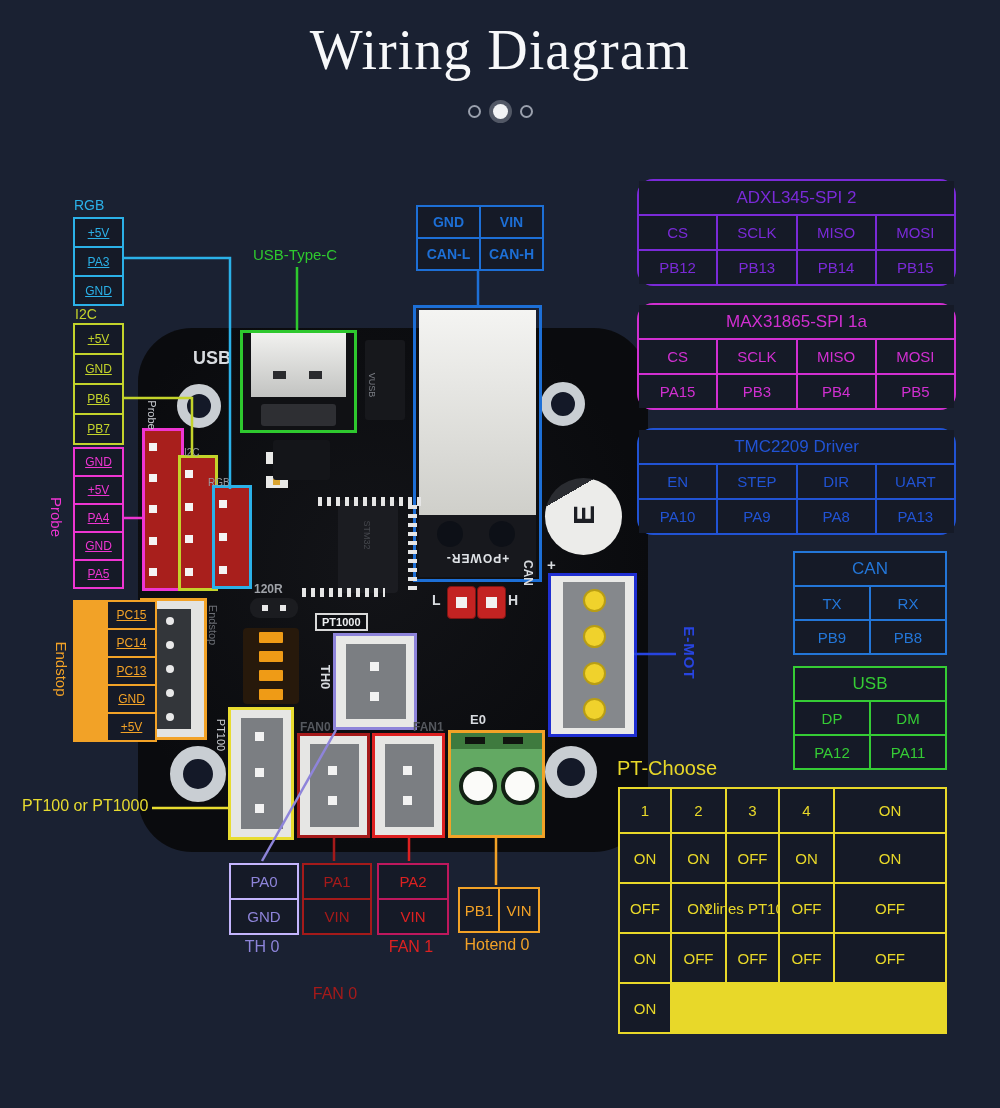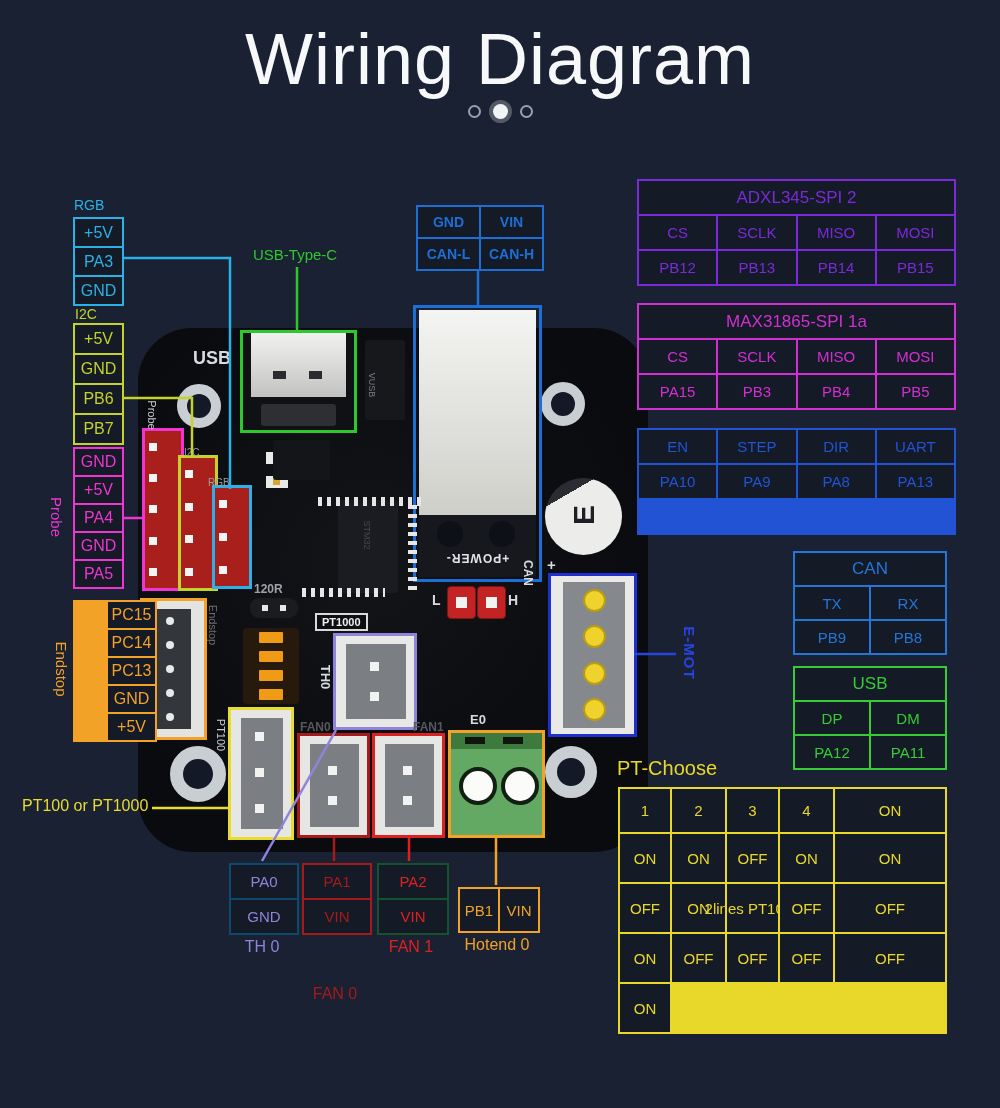--- a/index.html
+++ b/index.html
@@ -2,21 +2,21 @@
 <html><head>
 <meta charset="utf-8">
 <style>
   html,body{margin:0;padding:0;background:#10141f;}
   #stage{position:relative;width:1000px;height:1108px;background:#1a2132;overflow:hidden;
          font-family:"Liberation Sans",sans-serif;}
   .abs{position:absolute;}
 
   
   .title{left:0;top:18px;width:1000px;text-align:center;color:#f7f8fa;
-         font-family:Liberation Sans, sans-serif;font-size:72px;font-weight:500;letter-spacing:1px;}
+         font-family:Liberation Serif, serif;font-size:56px;font-weight:500;letter-spacing:1px;}
   .dots{left:0;top:104px;width:1000px;display:flex;justify-content:center;align-items:center;gap:12px;}
   .dot{width:9px;height:9px;border:2px solid #9aa0ad;border-radius:50%;background:transparent;}
   .dot.active{width:15px;height:15px;border:none;background:#f2f3f5;
               box-shadow:0 0 0 4px rgba(230,232,238,.28);}
 
   
   .pcb{left:138px;top:328px;width:510px;height:524px;background:radial-gradient(circle at 45% 45%,#131418 0%,#0a0b0e 70%);
        border-radius:54px;}
   .hole{border-radius:50%;background:#141928;}
   .hole.tl{left:177px;top:384px;width:24px;height:24px;border:10px solid #c9ced3;}
@@ -90,27 +90,27 @@
   .lime-c{background:#c3d32b;} .lime-t{color:#c3d32b;}
   .mag-c{background:#ee35d2;}  .mag-t{color:#ee35d2;}
   .org-c{background:#f2a227;}  .org-t{color:#f2a227;}
   .blue-c{background:#1d6fd6;}
   .pur-c{background:#7a2ad8;}  .pur-t{color:#7a2ad8;}
   .pink-c{background:#d12fd1;} .pink-t{color:#d12fd1;}
   .royal-c{background:#2153d4;}.royal-t{color:#2153d4;}
   .canb-c{background:#2376d8;} .canb-t{color:#2376d8;}
   .grn-c{background:#35cc35;}  .grn-t{color:#35cc35;}
   .yel-c{background:#e8d829;}  .yel-t{color:#e8d829;}
-  .peri-c{background:#0c4a6e;text-align:right;} .peri-t{color:#8e84da;}
+  .peri-c{background:#c4b5fd;text-align:right;} .peri-t{color:#8e84da;}
   .dred-c{background:#a51a1a;} .dred-t{color:#a51a1a;}
-  .red-c{background:#14532d;}  .red-t{color:#dd2121;}
-
-  .ptable{width:47px;} .ptable .c{height:27px;font-size:16px;}
+  .red-c{background:#be185d;}  .red-t{color:#dd2121;}
+
+  .ptable{width:47px;} .ptable .c{height:27px;font-size:12px;text-decoration:underline;}
   .ptable.r26 .c{height:26px;}
-  .bigtable{left-width:315px;width:315px;grid-template-columns:repeat(4,1fr);grid-template-rows:33px 33px 33px;}
+  .bigtable{left-width:315px;width:315px;grid-template-columns:repeat(4,1fr);grid-template-rows:33px 33px 33px;border-radius:16px;}
   .smtable{width:150px;grid-template-columns:1fr 1fr;grid-template-rows:32px 32px 32px;}
   .toptable{width:124px;grid-template-columns:1fr 1fr;grid-template-rows:30px 30px;}
   .toptable .c{font-size:14px;font-weight:bold;color:#1d6fd6;}
   .bigtable .c{color:inherit;}
   .pttable{width:325px;grid-template-columns:50px 53px 51px 53px 1fr;grid-template-rows:43px repeat(4,48px);}
   .pttable .c{color:#e8d829;font-size:15px;}
   .bttable{grid-template-rows:33px 33px;} .bttable .c{height:auto;}
   .httable{grid-template-columns:1fr 1fr;grid-template-rows:42px;}
 
   .flabel{font-size:14px;}
@@ -348,20 +348,21 @@
     <div class="c">SCLK</div>
     <div class="c">MISO</div>
     <div class="c">MOSI</div>
     <div class="c">PA15</div>
     <div class="c">PB3</div>
     <div class="c">PB4</div>
     <div class="c">PB5</div>
   </div>
 
   <div class="abs gtable bigtable royal-c royal-t tbl" style="left:637px;top:428px;">
+    <div class="c hd">TMC2209 Driver</div>
     <div class="c">EN</div>
     <div class="c">STEP</div>
     <div class="c">DIR</div>
     <div class="c">UART</div>
     <div class="c">PA10</div>
     <div class="c">PA9</div>
     <div class="c">PA8</div>
     <div class="c">PA13</div>
   </div>
 

